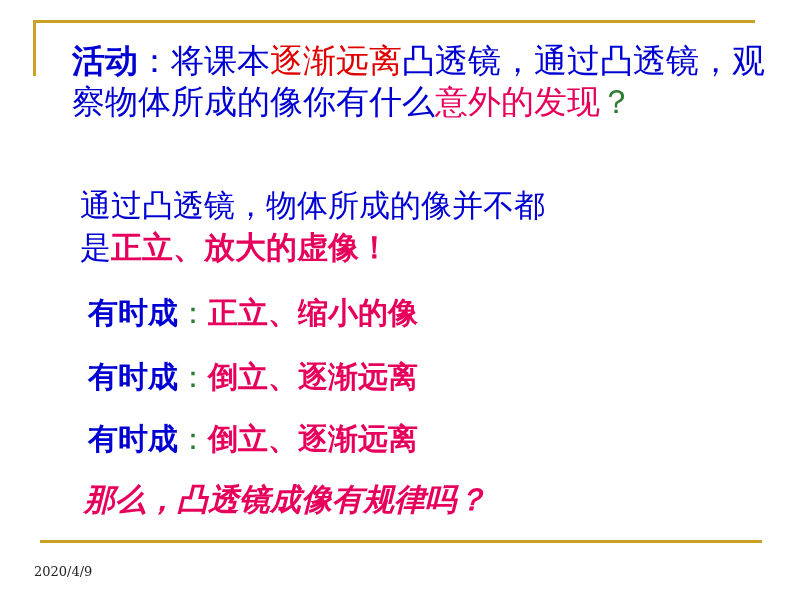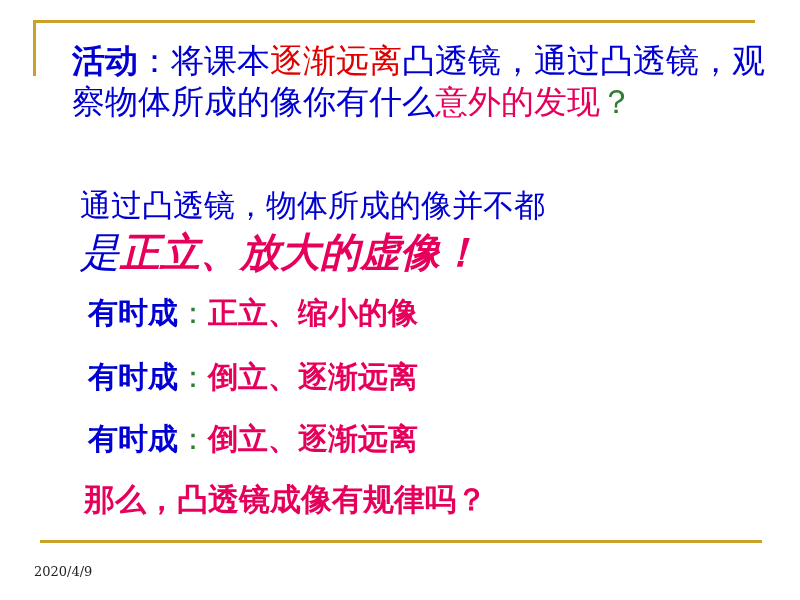--- a/index.html
+++ b/index.html
@@ -63,32 +63,33 @@
     left: 72px;
     top: 40px;
     width: 700px;
     font-size: 33px;
     line-height: 41px;
     word-break: break-all;
   }
 
   
   #para2-l1 { left: 80px;  top: 190px; font-size: 31px; }
-  #para2-l2 { left: 80px;  top: 232px; font-size: 40px; font-style: italic; }
+  #para2-l2 { left: 80px;  top: 232px; font-size: 31px; }
 
   
   #row1 { left: 88px; top: 298px; font-size: 30px; }
   #row2 { left: 88px; top: 362px; font-size: 30px; }
   #row3 { left: 88px; top: 424px; font-size: 30px; }
 
   
   #finale {
     left: 84px;
     top: 484px;
     font-size: 31px;
+    font-style: italic;
     font-weight: bold;
     color: #E6005C;
   }
 
   
   #date {
     position: absolute;
     left: 34px;
     top: 564px;
     font-family: "DejaVu Serif", "Liberation Serif", serif;

